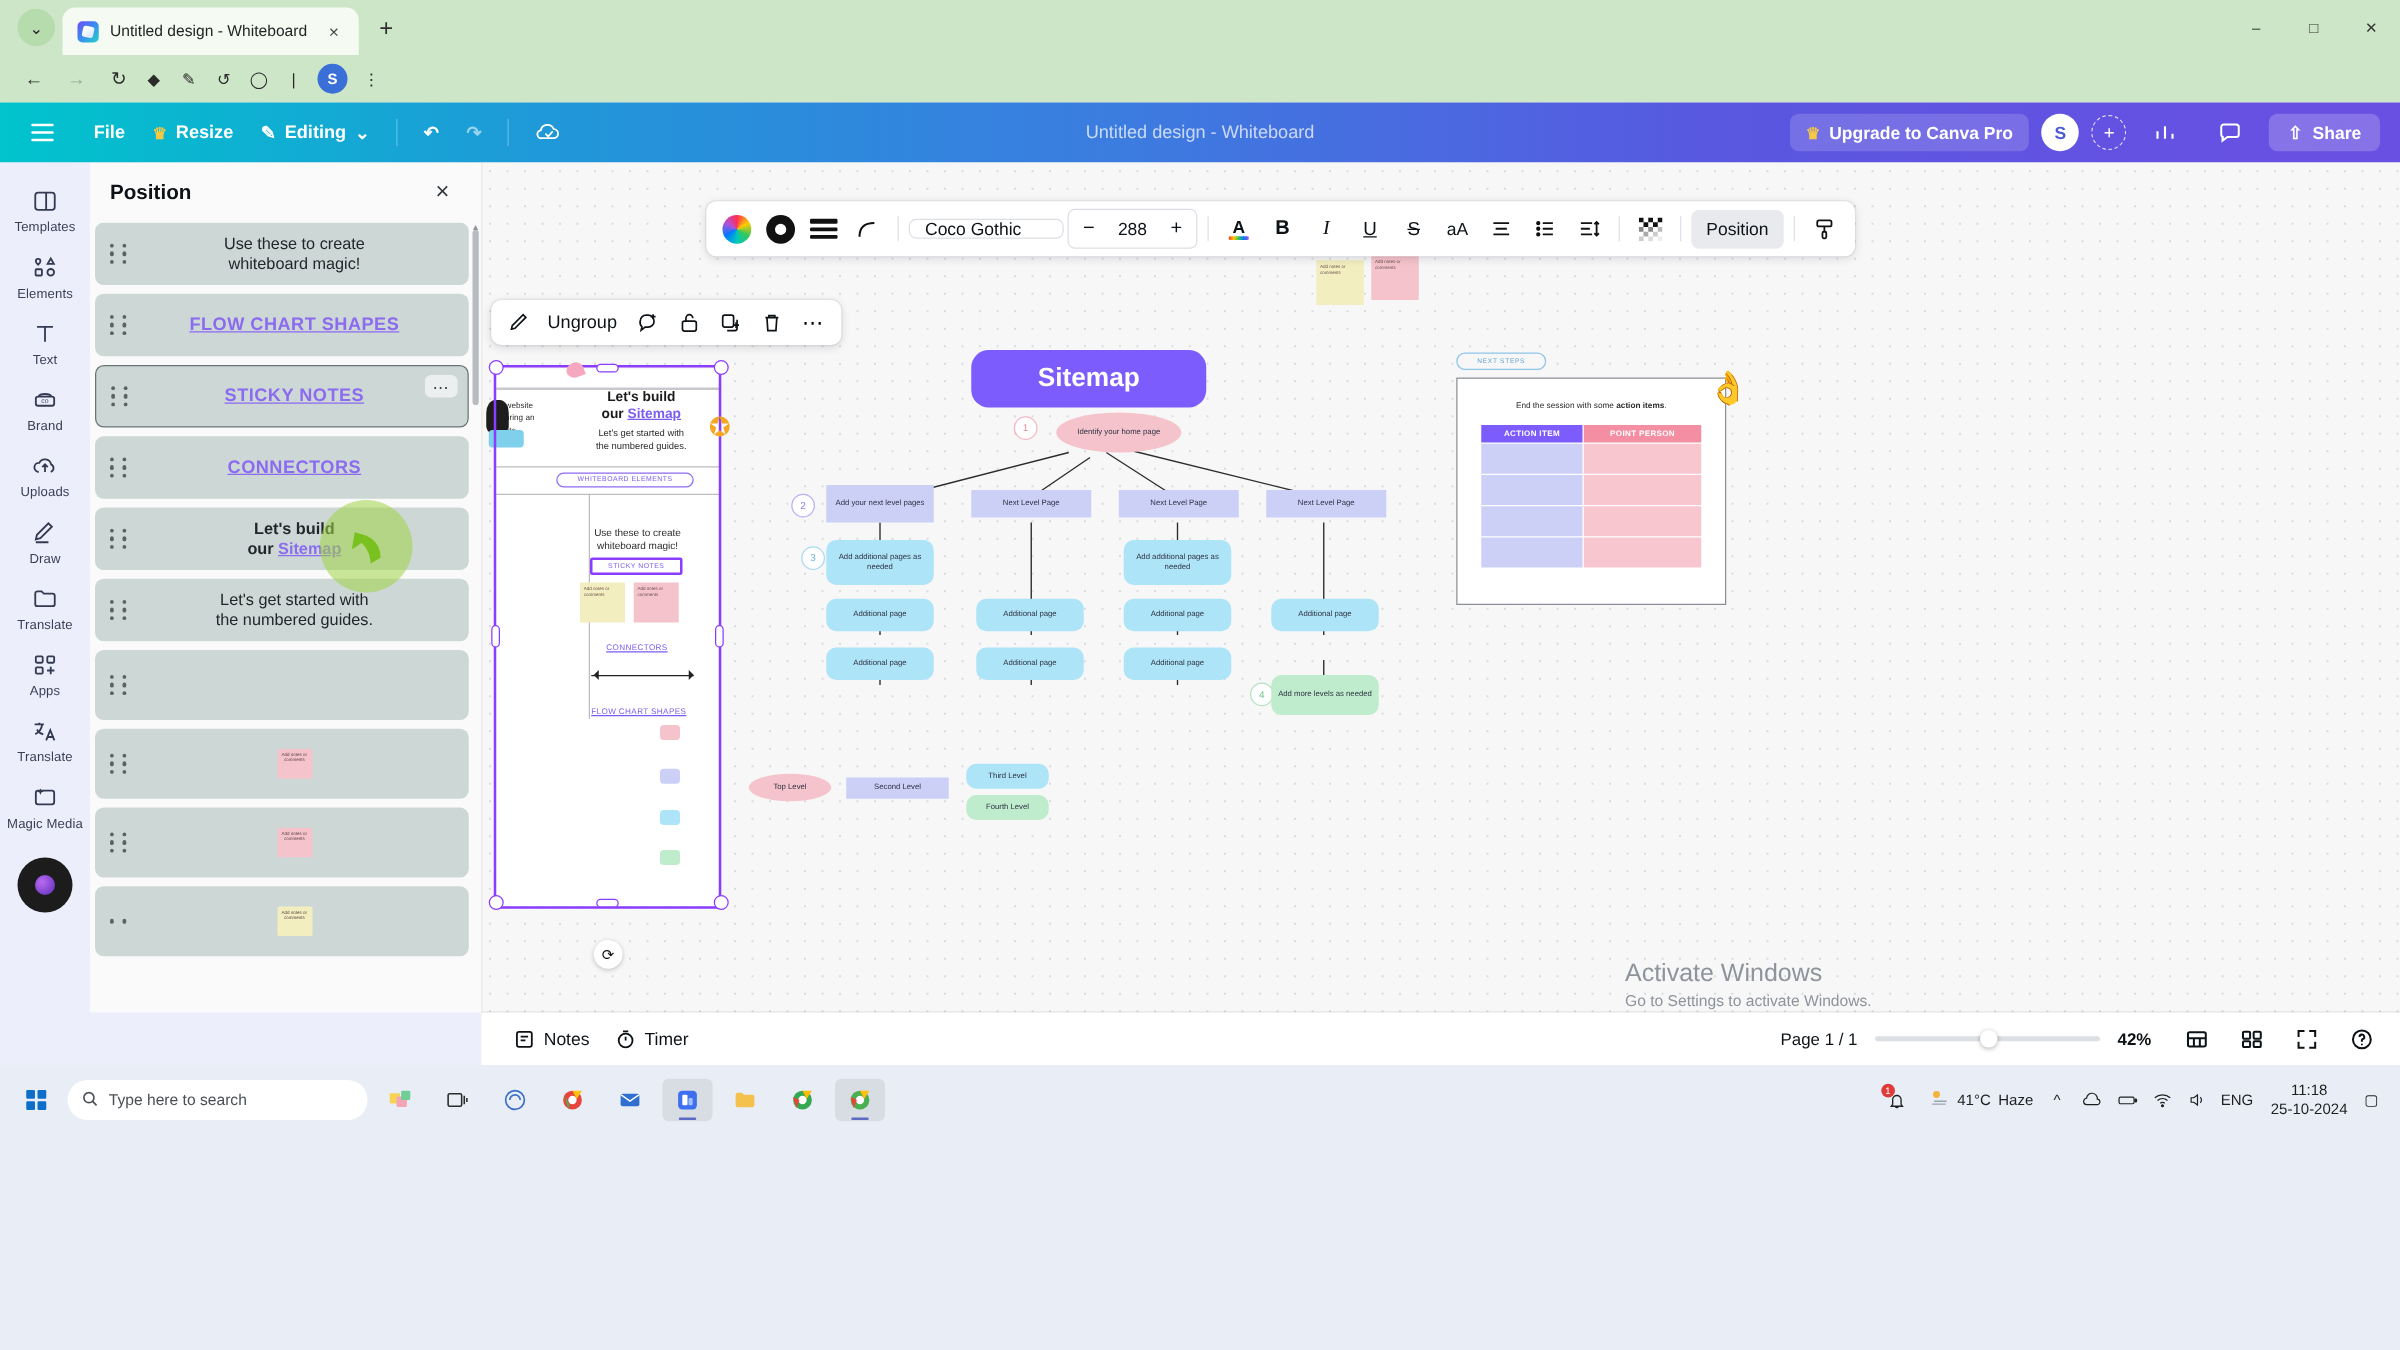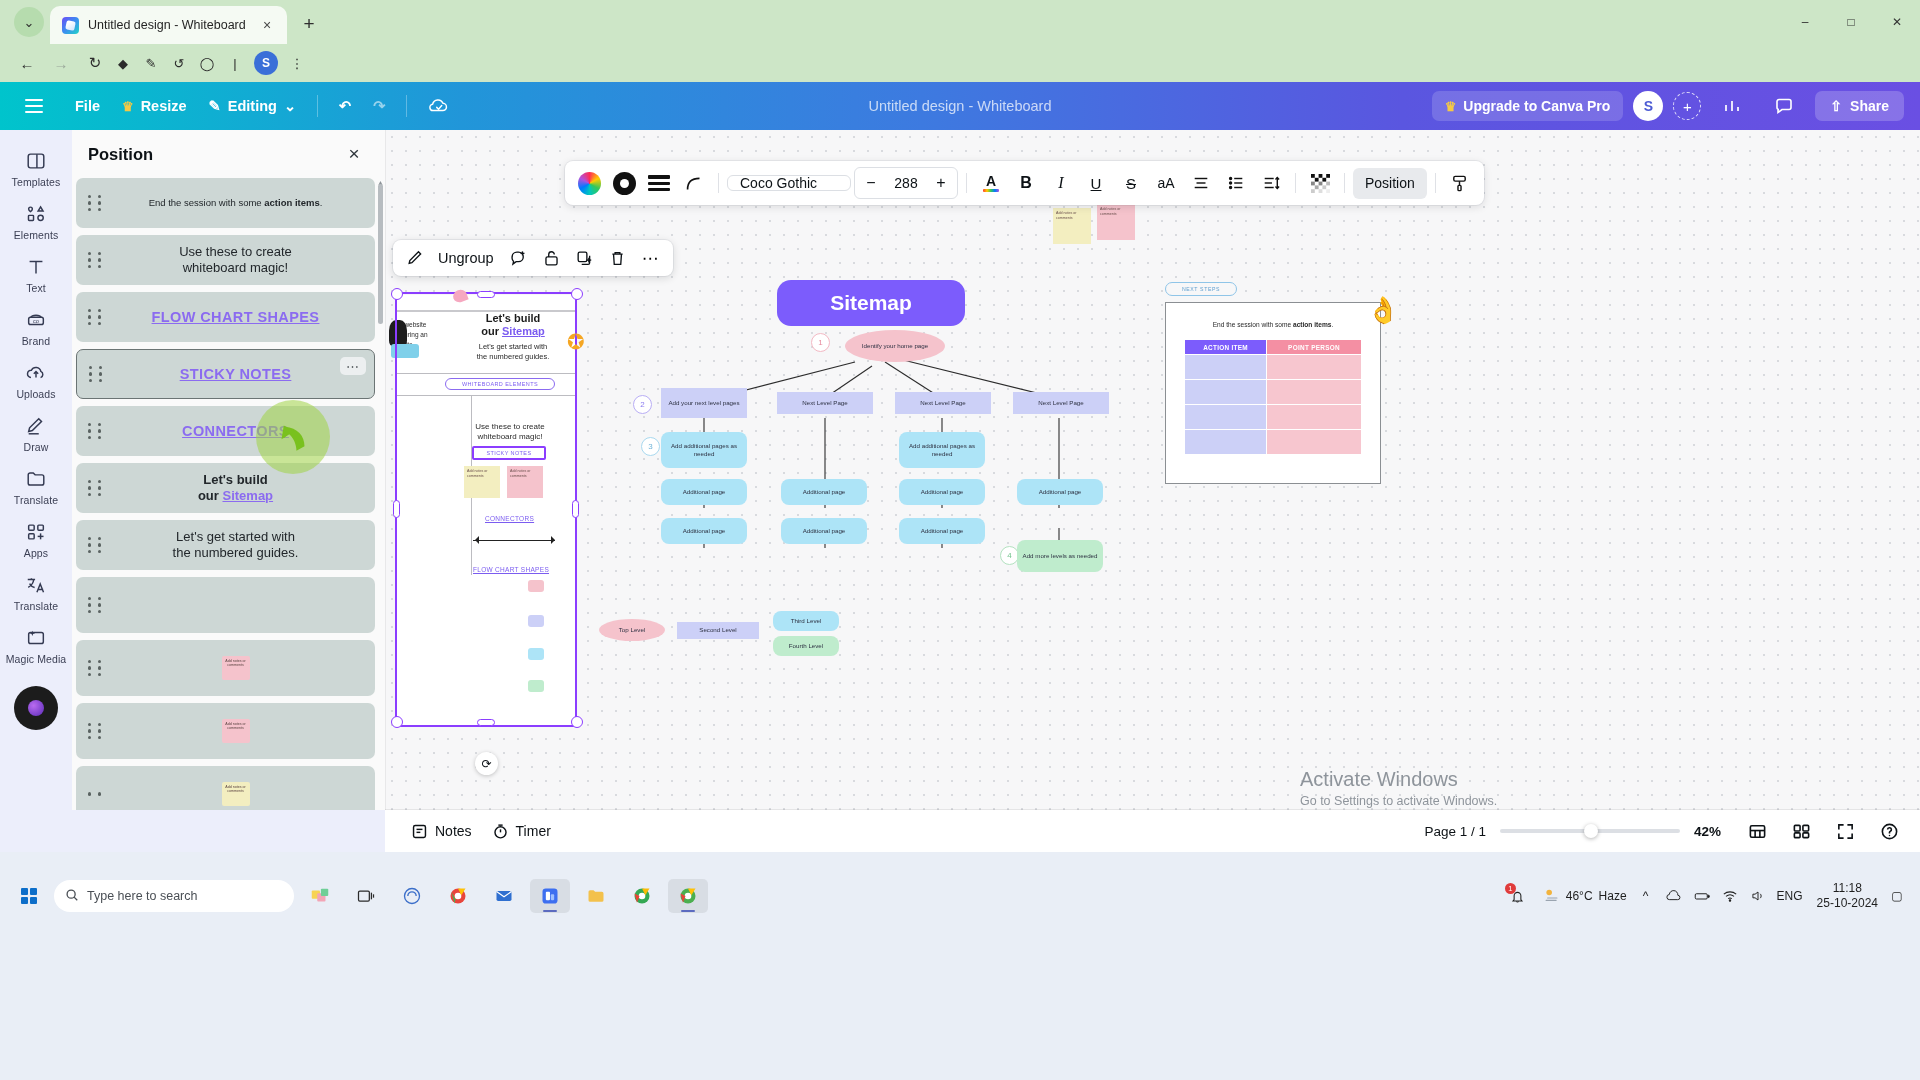--- a/index.html
+++ b/index.html
@@ -297,21 +297,21 @@
   #activate-wm .t1 { font-size: 20px; color: #8e949b; }
   #activate-wm .t2 { font-size: 12.5px; color: #8e949b; margin-top: 3px; }
 
   
   #left-bottom-strip { position: absolute; left: 0; top: 810px; width: 385px; height: 42px;
       background: #eceefb; z-index: 7; }
 
   
   #taskbar { position: absolute; left: 0; top: 852px; width: 1920px; height: 228px;
       background: #e9eef6; display: flex; align-items: flex-start; padding: 6px 10px 0; z-index: 20; }
-  #taskbar-inner { height: 44px; display: flex; align-items: center; gap: 6px; width: 100%; margin-top: 16px; }
+  #taskbar-inner { height: 44px; display: flex; align-items: center; gap: 6px; width: 100%; }
   #start-btn { width: 38px; height: 34px; display: flex; align-items: center; justify-content: center; }
   #start-btn i { display: grid; grid-template-columns: 7px 7px; grid-template-rows: 7px 7px;
       gap: 2px; }
   #start-btn i b { display: block; background: #0d6ec9; border-radius: 1px; }
   #tb-search { height: 32px; background: #fff; border-radius: 18px; display: flex;
       align-items: center; gap: 8px; padding: 0 14px 0 11px; width: 240px; }
   #tb-search span { font-size: 12.5px; color: #4a4f55; }
   .tb-app { width: 40px; height: 34px; display: flex; align-items: center;
       justify-content: center; border-radius: 5px; position: relative; }
   .tb-app.active { background: rgba(0,0,0,.07); }
@@ -517,33 +517,20 @@
 </div>
 
 <div id="position-panel">
   <div id="panel-head">
     <span id="panel-title">Position</span>
     <span id="panel-close">×</span>
   </div>
   <div id="layer-list">
 
 
-    <div class="layer-row">
-      <span class="grip">
-          <i></i>
-          <i></i>
-          <i></i>
-          <i></i>
-          <i></i>
-          <i></i>
-        </span>
-      <span class="layer-thumb">
-        <span class="lt-small"><span>End the session with some </span><b>action items</b><span>.</span></span>
-      </span>
-    </div>
 
     <div class="layer-row">
       <span class="grip">
           <i></i>
           <i></i>
           <i></i>
           <i></i>
           <i></i>
           <i></i>
         </span>
@@ -1128,21 +1115,21 @@
           </svg>
         <span style="position:absolute;top:-4px;left:-4px;background:#e03b3b;color:#fff;border-radius:50%;width:11px;height:11px;font-size:7.5px;display:flex;align-items:center;justify-content:center">1</span>
       </span>
       <span id="weather">
         <span>
           <svg width="17" height="17" viewBox="0 0 22 22">
               <circle cx="8" cy="8.5" r="3.6" fill="#f2b33d"></circle>
               <path d="M6 15.5h12M4 18.5h13" stroke="#9aa4b0" stroke-width="1.5" fill="none" stroke-linecap="round"></path>
             </svg>
         </span>
-        <span class="tray-txt">46°C</span>
+        <span class="tray-txt">41°C</span>
         <span class="tray-txt">Haze</span>
       </span>
       <span class="tray-ico">^</span>
       <span class="tray-ico">
         <svg width="16" height="16" viewBox="0 0 22 22" fill="none" stroke="#1f1f1f" stroke-width="1.3">
             <path d="M5 16h11a3 3 0 0 0 .3-6A5 5 0 0 0 4.5 9 2.9 2.9 0 0 0 5 16z"></path>
           </svg>
       </span>
       <span class="tray-ico">
         <svg width="18" height="18" viewBox="0 0 24 24" fill="none" stroke="#1f1f1f" stroke-width="1.3">

